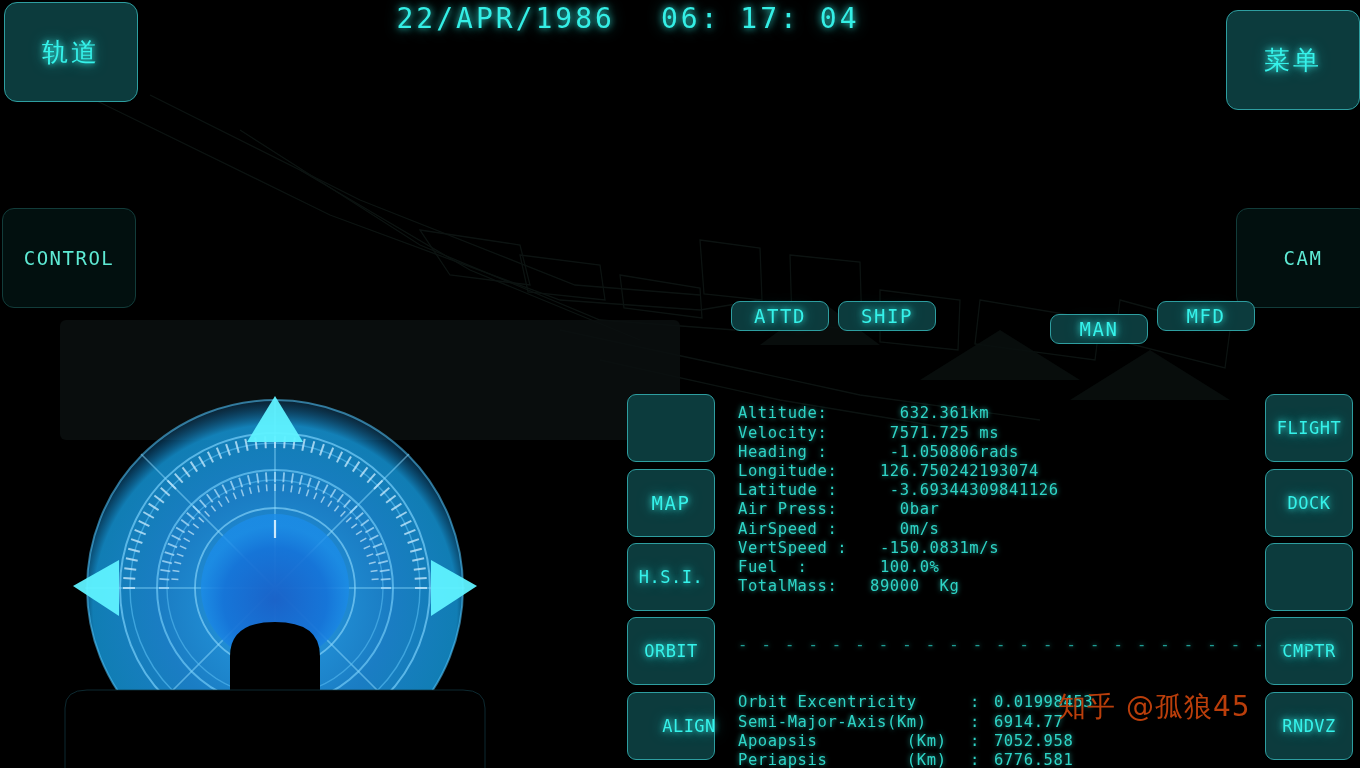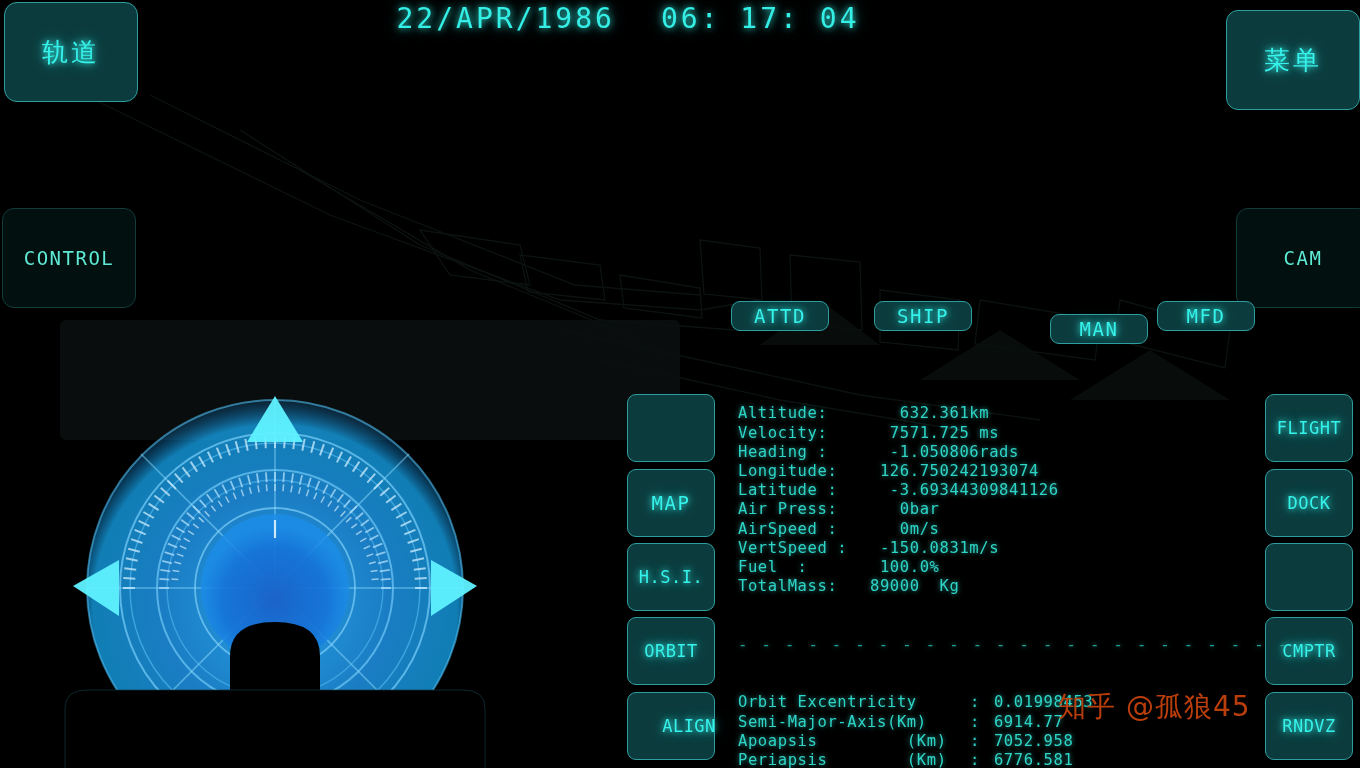--- a/index.html
+++ b/index.html
@@ -135,21 +135,21 @@
 
   <div class="btn btn-corner cjk" style="left:4px; top:2px;border-radius:13px;">轨道</div>
 
   <div class="btn btn-corner cjk" style="left:1226px; top:10px;">菜单</div>
 
   <div class="btn btn-corner dim" style="left:2px; top:208px; font-size:19px;">CONTROL</div>
 
   <div class="btn btn-corner dim" style="left:1236px; top:208px; font-size:19px;">CAM</div>
 
   <div class="btn btn-top" style="left:731px; top:301px;">ATTD</div>
-  <div class="btn btn-top" style="left:838px; top:301px;margin-left:36px;">SHIP</div>
+  <div class="btn btn-top" style="left:838px; top:301px;">SHIP</div>
   <div class="btn btn-top" style="left:1050px; top:314px;text-align:center;">MAN</div>
   <div class="btn btn-top" style="left:1157px; top:301px;">MFD</div>
 
   <div class="btn btn-side blank" style="left:627px; top:394px;"></div>
   <div class="btn btn-side" style="left:627px; top:469px;">MAP</div>
   <div class="btn btn-side sm" style="left:627px; top:543px;">H.S.I.</div>
   <div class="btn btn-side sm" style="left:627px; top:617px;">ORBIT</div>
   <div class="btn btn-side sm" style="left:627px; top:692px;padding-left:36px;">ALIGN</div>
 
   <div class="btn btn-side sm" style="left:1265px; top:394px;">FLIGHT</div>

